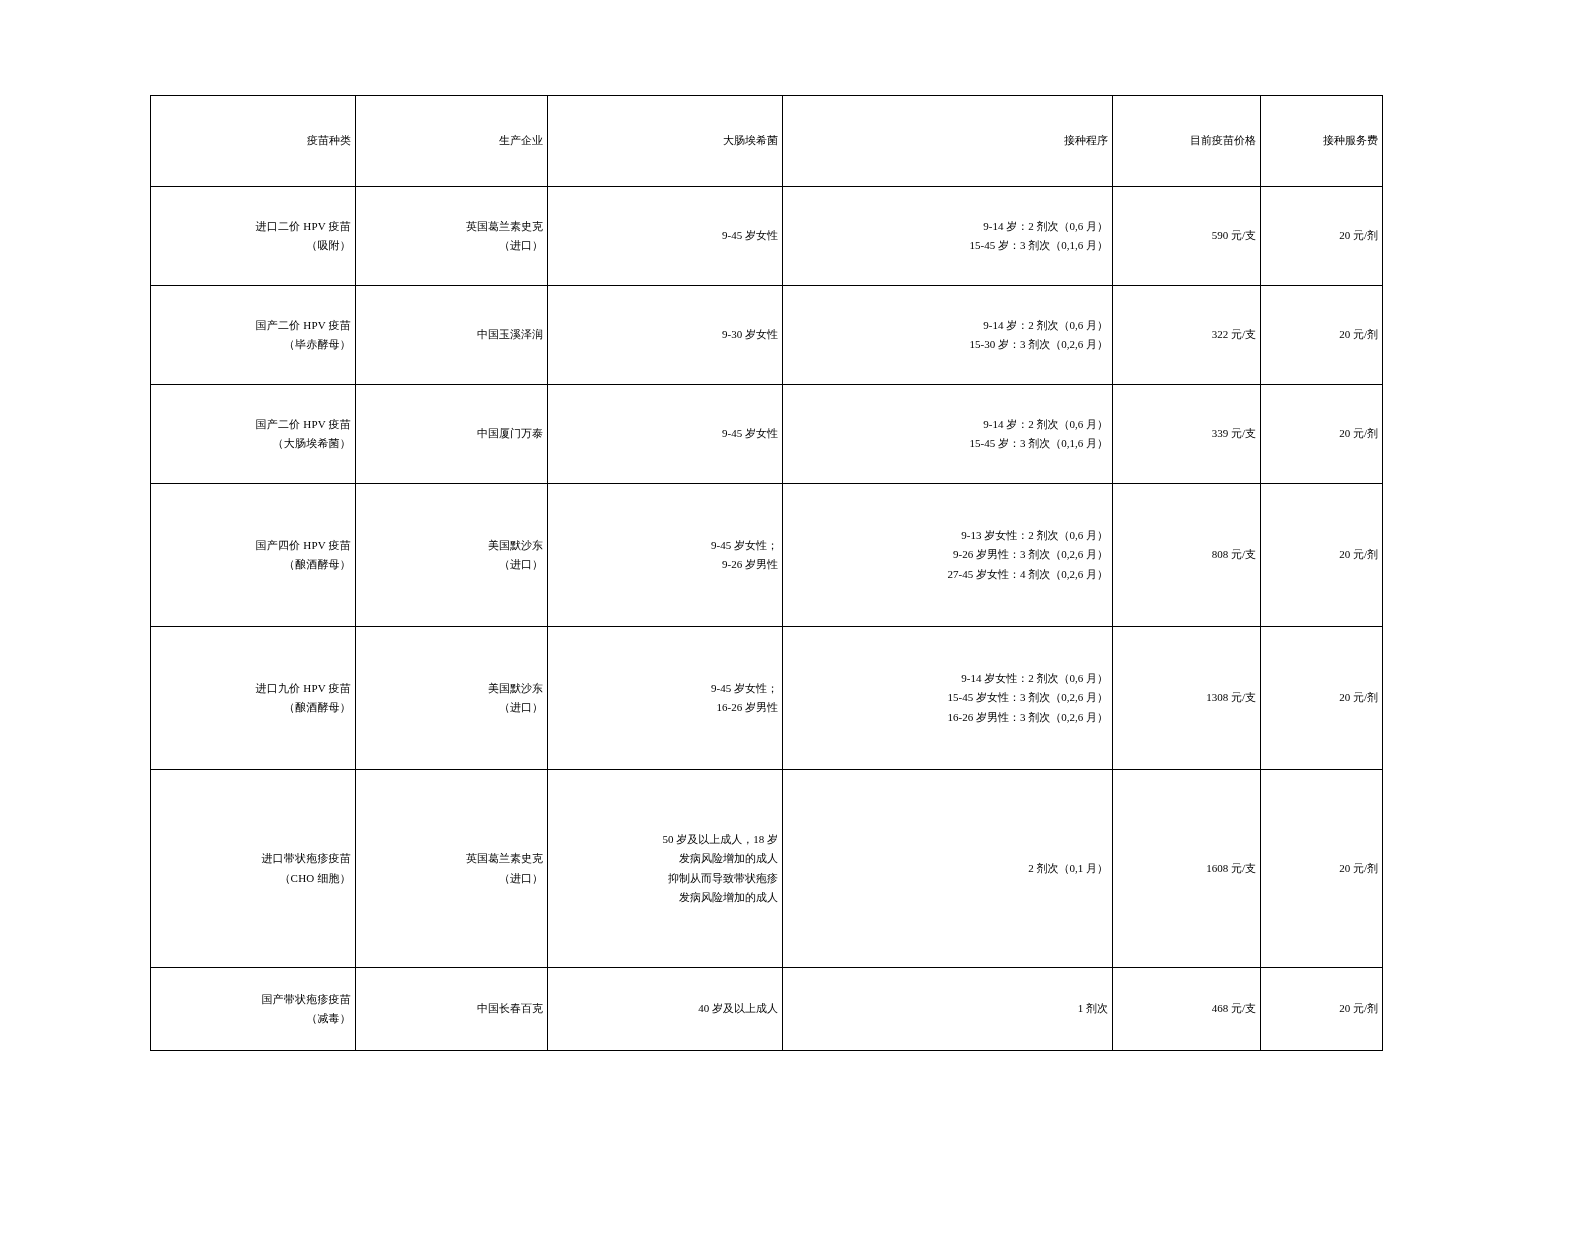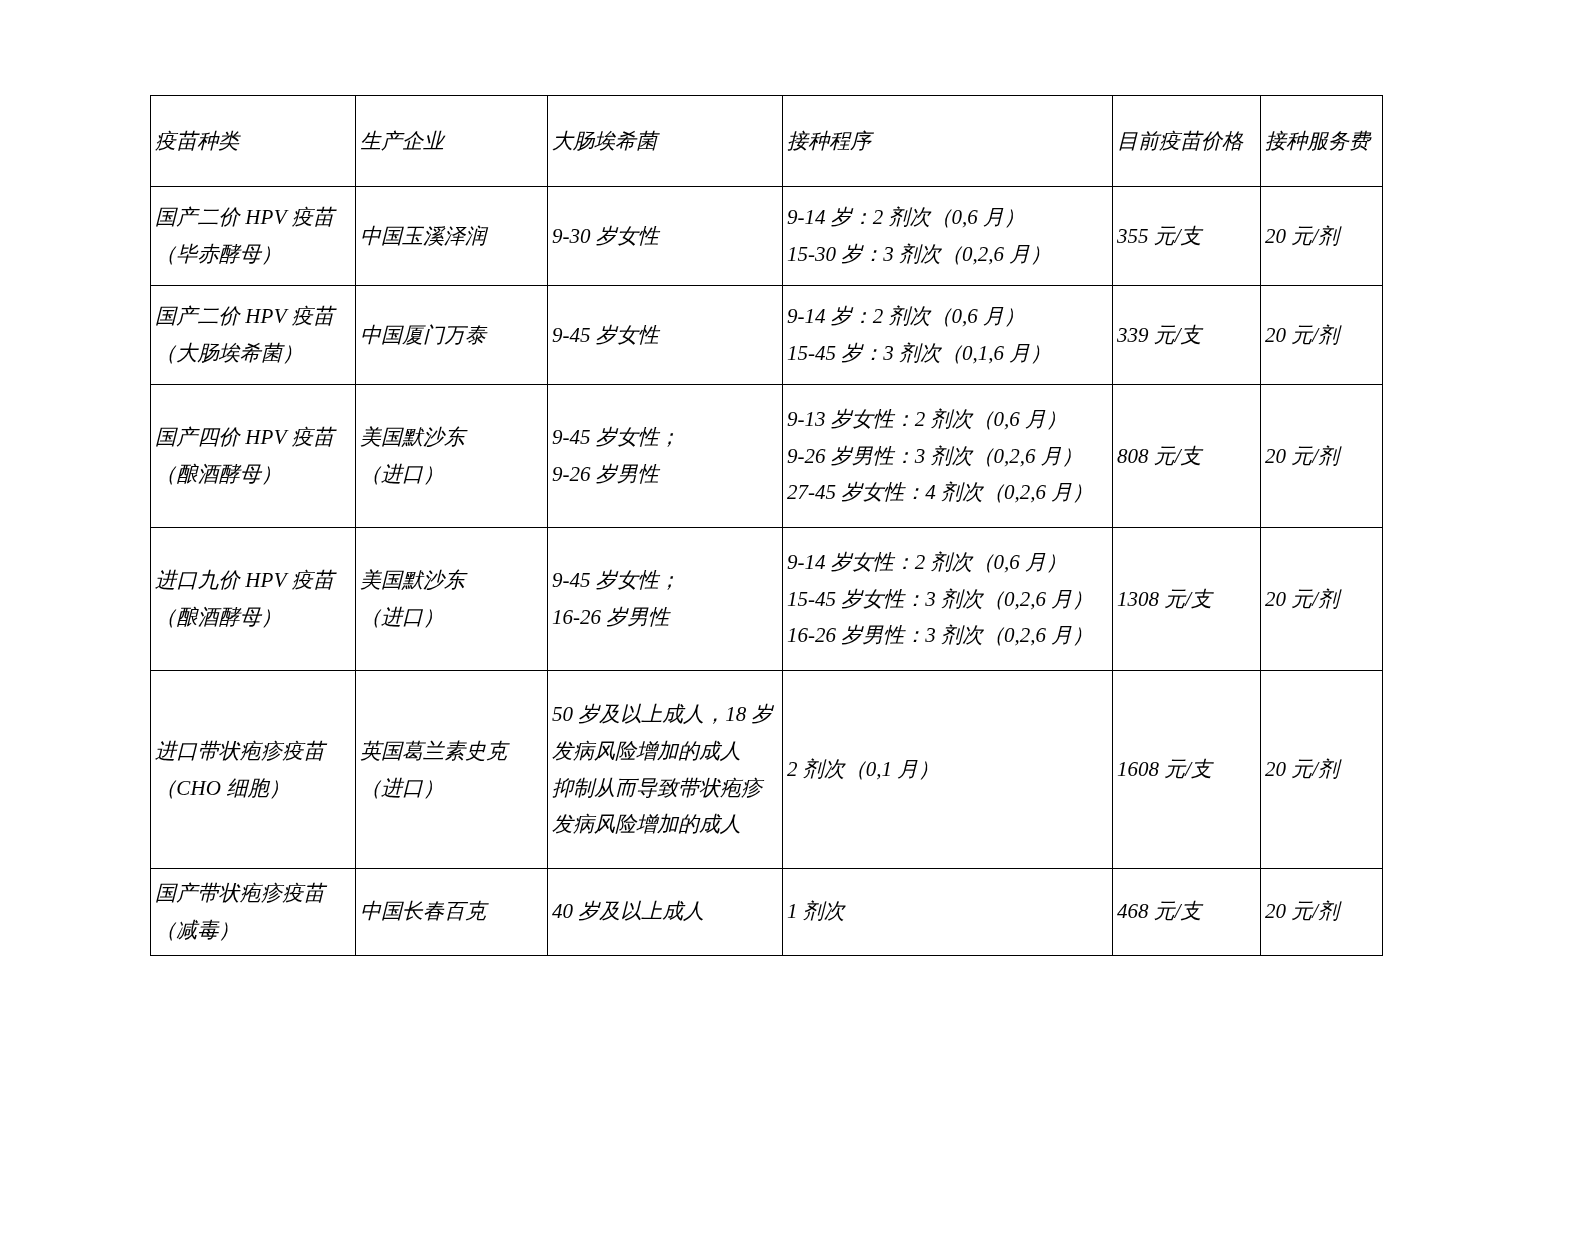--- a/index.html
+++ b/index.html
@@ -21,27 +21,26 @@
     padding: 95px 0 0 150px;
   }
   table.vaccine-table {
     border-collapse: collapse;
     width: 1232px;
     table-layout: fixed;
   }
   table.vaccine-table td,
   table.vaccine-table th {
     border: 1px solid #000000;
-    text-align: left;
+    text-align: right;
     vertical-align: middle;
     padding: 6px 4px;
-    font-size: 21px;
+    font-size: 11px;
     line-height: 1.75;
     font-weight: normal;
-    font-style: italic;
   }
   thead th {
     font-weight: bold;
     font-size: 17.5px;
     height: 78px;
   }
   col.c-type   { width: 205px; }
   col.c-maker  { width: 192px; }
   col.c-target { width: 235px; }
   col.c-sched  { width: 330px; }
@@ -89,37 +88,56 @@
         <th>疫苗种类</th>
         <th>生产企业</th>
         <th>大肠埃希菌</th>
         <th>接种程序</th>
         <th>目前疫苗价格</th>
         <th>接种服务费</th>
       </tr>
     </thead>
     <tbody>
 
+      <tr class="r-mid">
+        <td class="type-cell">
+          <span class="line">进口二价 HPV 疫苗</span>
+          <span class="line">（吸附）</span>
+        </td>
+        <td class="maker-cell">
+          <span class="line">英国葛兰素史克</span>
+          <span class="line">（进口）</span>
+        </td>
+        <td class="target-cell">
+          <span class="line">9-45 岁女性</span>
+        </td>
+        <td class="sched-cell">
+          <span class="line">9-14 岁：2 剂次（0,6 月）</span>
+          <span class="line">15-45 岁：3 剂次（0,1,6 月）</span>
+        </td>
+        <td class="price-cell">590 元/支</td>
+        <td class="fee-cell">20 元/剂</td>
+      </tr>
 
       <tr class="r-mid">
         <td class="type-cell">
           <span class="line">国产二价 HPV 疫苗</span>
           <span class="line">（毕赤酵母）</span>
         </td>
         <td class="maker-cell">
           <span class="line">中国玉溪泽润</span>
         </td>
         <td class="target-cell">
           <span class="line">9-30 岁女性</span>
         </td>
         <td class="sched-cell">
           <span class="line">9-14 岁：2 剂次（0,6 月）</span>
           <span class="line">15-30 岁：3 剂次（0,2,6 月）</span>
         </td>
-        <td class="price-cell">355 元/支</td>
+        <td class="price-cell">322 元/支</td>
         <td class="fee-cell">20 元/剂</td>
       </tr>
 
       <tr class="r-mid">
         <td class="type-cell">
           <span class="line">国产二价 HPV 疫苗</span>
           <span class="line">（大肠埃希菌）</span>
         </td>
         <td class="maker-cell">
           <span class="line">中国厦门万泰</span>

